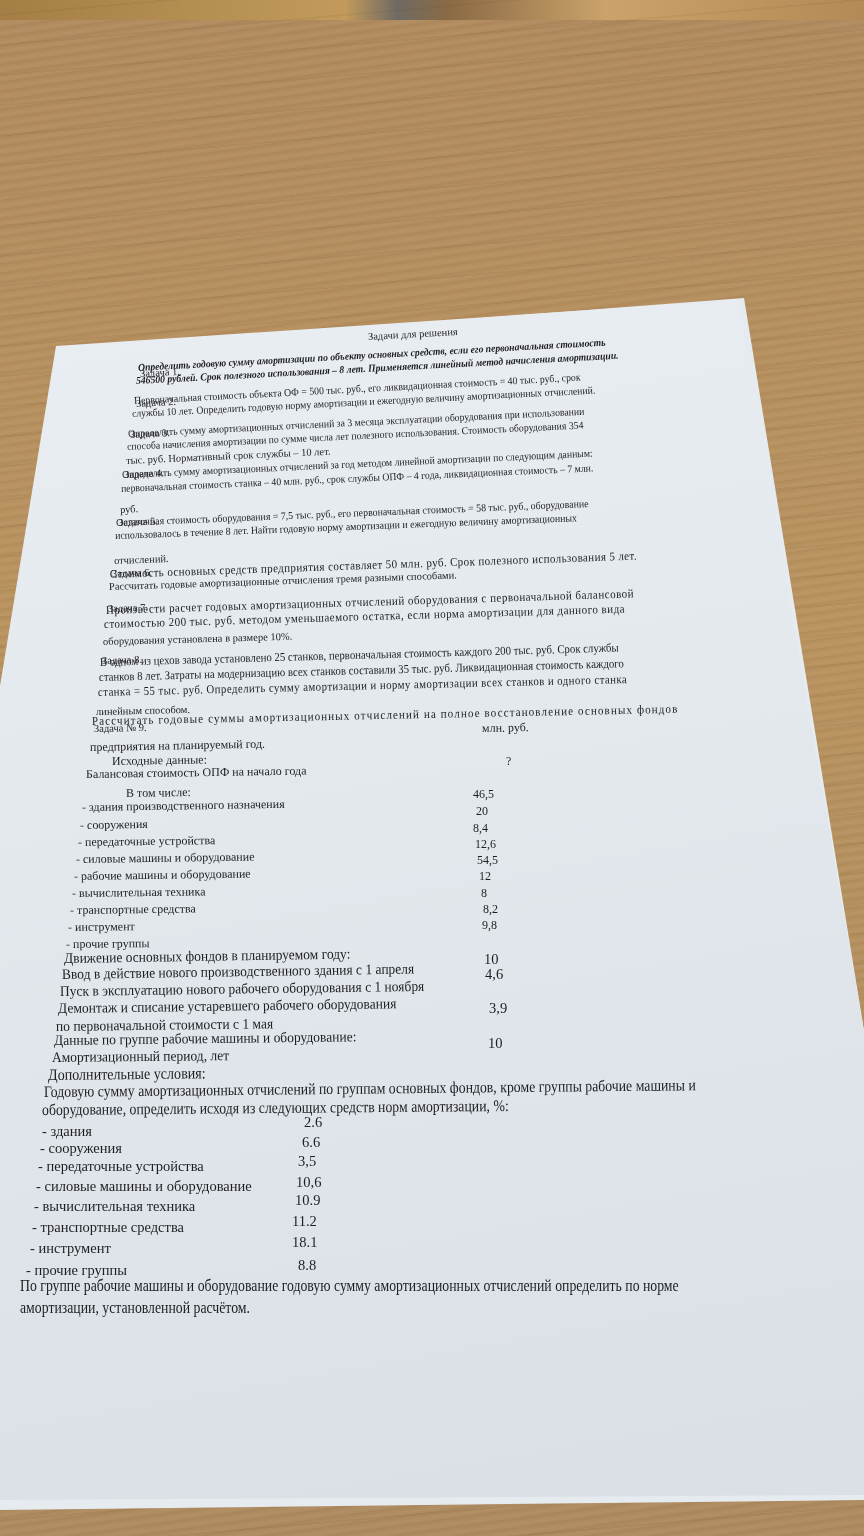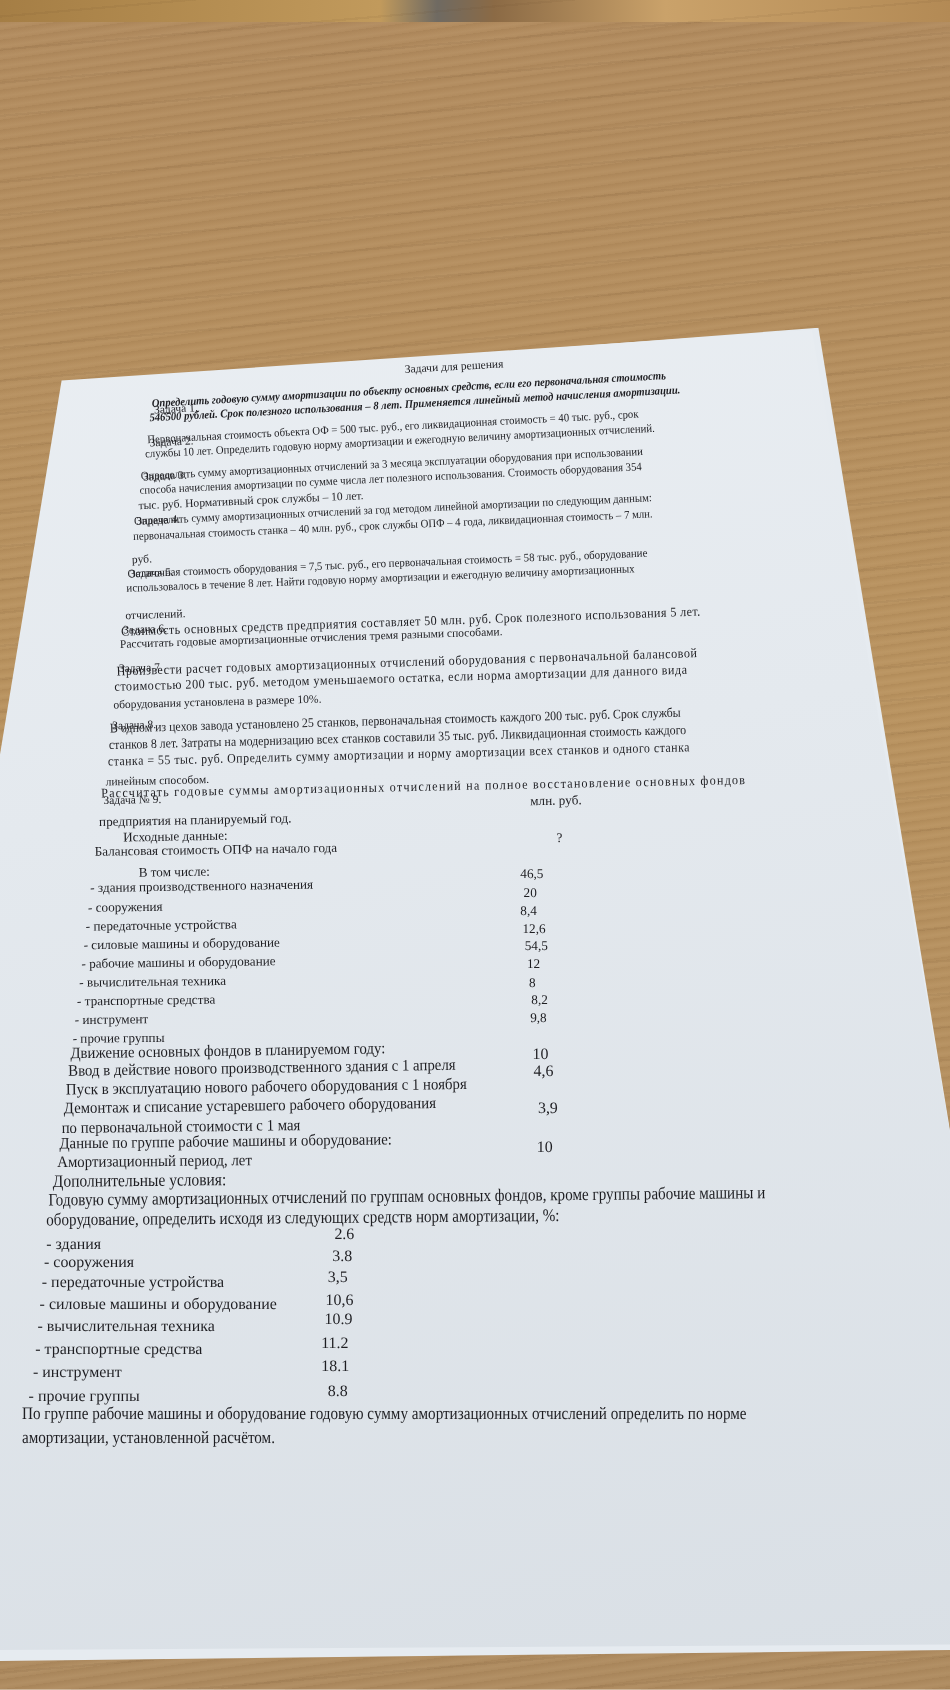--- a/index.html
+++ b/index.html
@@ -133,21 +133,21 @@
   <div class="ln lg" style="left:52px;top:1049px;transform:rotate(-0.6deg) scaleX(0.93);">Амортизационный период, лет</div>
   <div class="val lg" style="left:488px;top:1035px;">10</div>
 
   <div class="ln xl" style="left:48px;top:1066px;transform:rotate(-0.6deg) scaleX(0.88);">Дополнительные условия:</div>
   <div class="ln xl" style="left:44px;top:1083px;transform:rotate(-0.6deg) scaleX(0.86);">Годовую сумму амортизационных отчислений по группам основных фондов, кроме группы рабочие машины и</div>
   <div class="ln xl" style="left:42px;top:1101px;transform:rotate(-0.5deg) scaleX(0.86);">оборудование, определить исходя из следующих средств норм амортизации, %:</div>
 
   <div class="ln lg" style="left:42px;top:1123px;">- здания</div>
   <div class="val lg" style="left:304px;top:1114px;">2.6</div>
   <div class="ln lg" style="left:40px;top:1140px;">- сооружения</div>
-  <div class="val lg" style="left:302px;top:1134px;">3.8</div>
+  <div class="val lg" style="left:302px;top:1134px;">6.6</div>
   <div class="ln lg" style="left:38px;top:1158px;">- передаточные устройства</div>
   <div class="val lg" style="left:298px;top:1153px;">3,5</div>
   <div class="ln lg" style="left:36px;top:1178px;">- силовые машины и оборудование</div>
   <div class="val lg" style="left:296px;top:1174px;">10,6</div>
   <div class="ln lg" style="left:34px;top:1198px;">- вычислительная техника</div>
   <div class="val lg" style="left:295px;top:1192px;">10.9</div>
   <div class="ln lg" style="left:32px;top:1219px;">- транспортные средства</div>
   <div class="val lg" style="left:292px;top:1213px;">11.2</div>
   <div class="ln lg" style="left:30px;top:1240px;">- инструмент</div>
   <div class="val lg" style="left:292px;top:1234px;">18.1</div>

